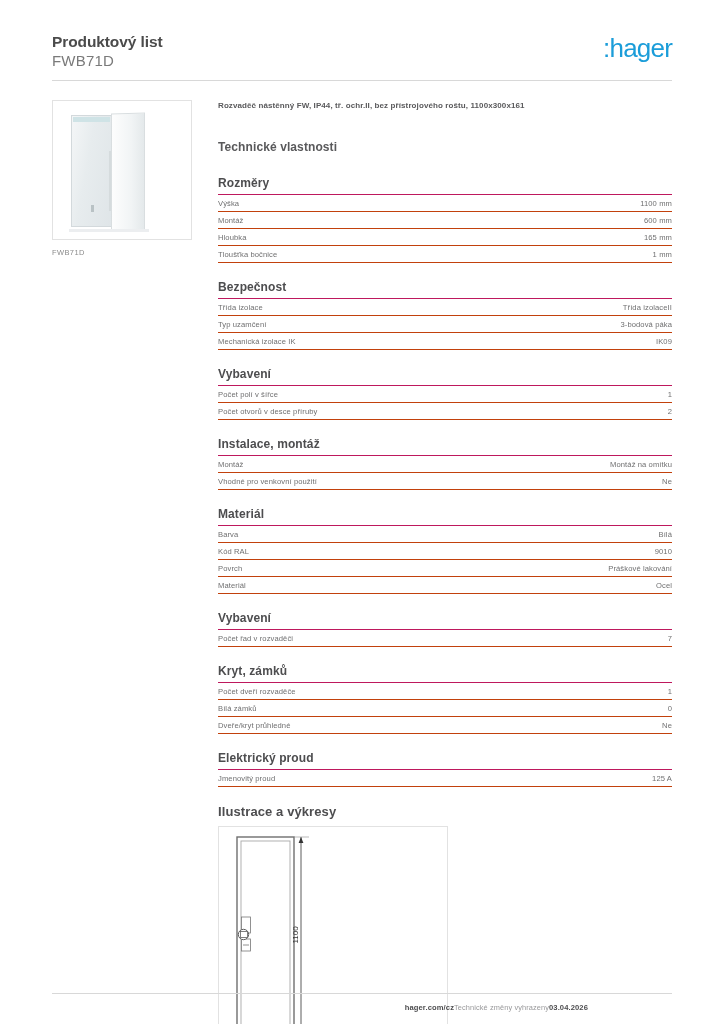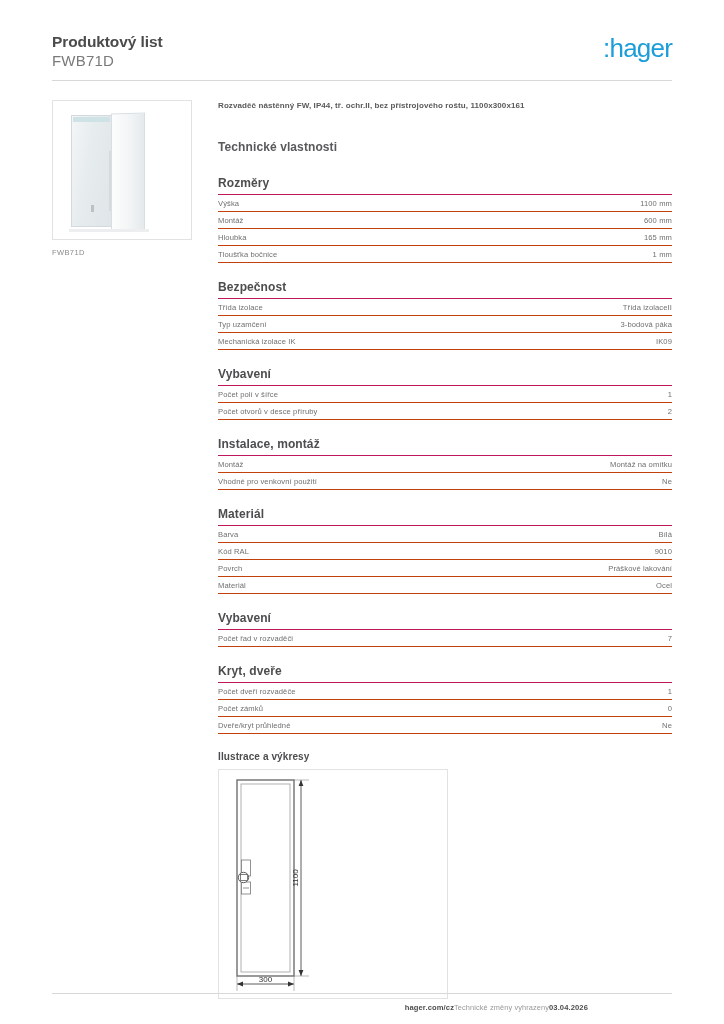--- a/index.html
+++ b/index.html
@@ -181,21 +181,21 @@
   .spec-value {
     font-size: 7.6px;
     color: #6f6f70;
     letter-spacing: 0.1px;
     text-align: left;
     white-space: nowrap;
   }
 
   
   .draw-title {
-    font-size: 10px;
+    font-size: 13px;
     font-weight: bold;
     color: #4d4d4f;
     letter-spacing: 0.1px;
     margin-top: 14px;
     margin-bottom: 7px;
   }
   .draw-box {
     width: 230px;
     height: 230px;
     border: 1px solid #e2e2e2;
@@ -349,32 +349,39 @@
           </div>
         </div>
         <div class="spec-group">
           <div class="group-title">Vybavení</div>
           <div class="spec-row">
             <div class="spec-label">Počet řad v rozvaděči</div>
             <div class="spec-value">7</div>
           </div>
         </div>
         <div class="spec-group">
-          <div class="group-title">Kryt, dveře</div>
+          <div class="group-title">Kryt, zámků</div>
           <div class="spec-row">
             <div class="spec-label">Počet dveří rozvaděče</div>
             <div class="spec-value">1</div>
           </div>
           <div class="spec-row">
-            <div class="spec-label">Počet zámků</div>
+            <div class="spec-label">Bílá zámků</div>
             <div class="spec-value">0</div>
           </div>
           <div class="spec-row">
             <div class="spec-label">Dveře/kryt průhledné</div>
             <div class="spec-value">Ne</div>
+          </div>
+        </div>
+        <div class="spec-group">
+          <div class="group-title">Elektrický proud</div>
+          <div class="spec-row">
+            <div class="spec-label">Jmenovitý proud</div>
+            <div class="spec-value">125 A</div>
           </div>
         </div>
       </div>
 
     <div class="draw-title">Ilustrace a výkresy</div>
     <div class="draw-box">
       <svg class="draw-svg" width="230" height="230" viewBox="0 0 230 230">
 
         <rect x="18" y="10" width="57" height="196" fill="#ffffff" stroke="#6f6f6f" stroke-width="1.4"></rect>
         <rect x="22" y="14" width="49" height="188" fill="#ffffff" stroke="#a8a8a8" stroke-width="0.9"></rect>

